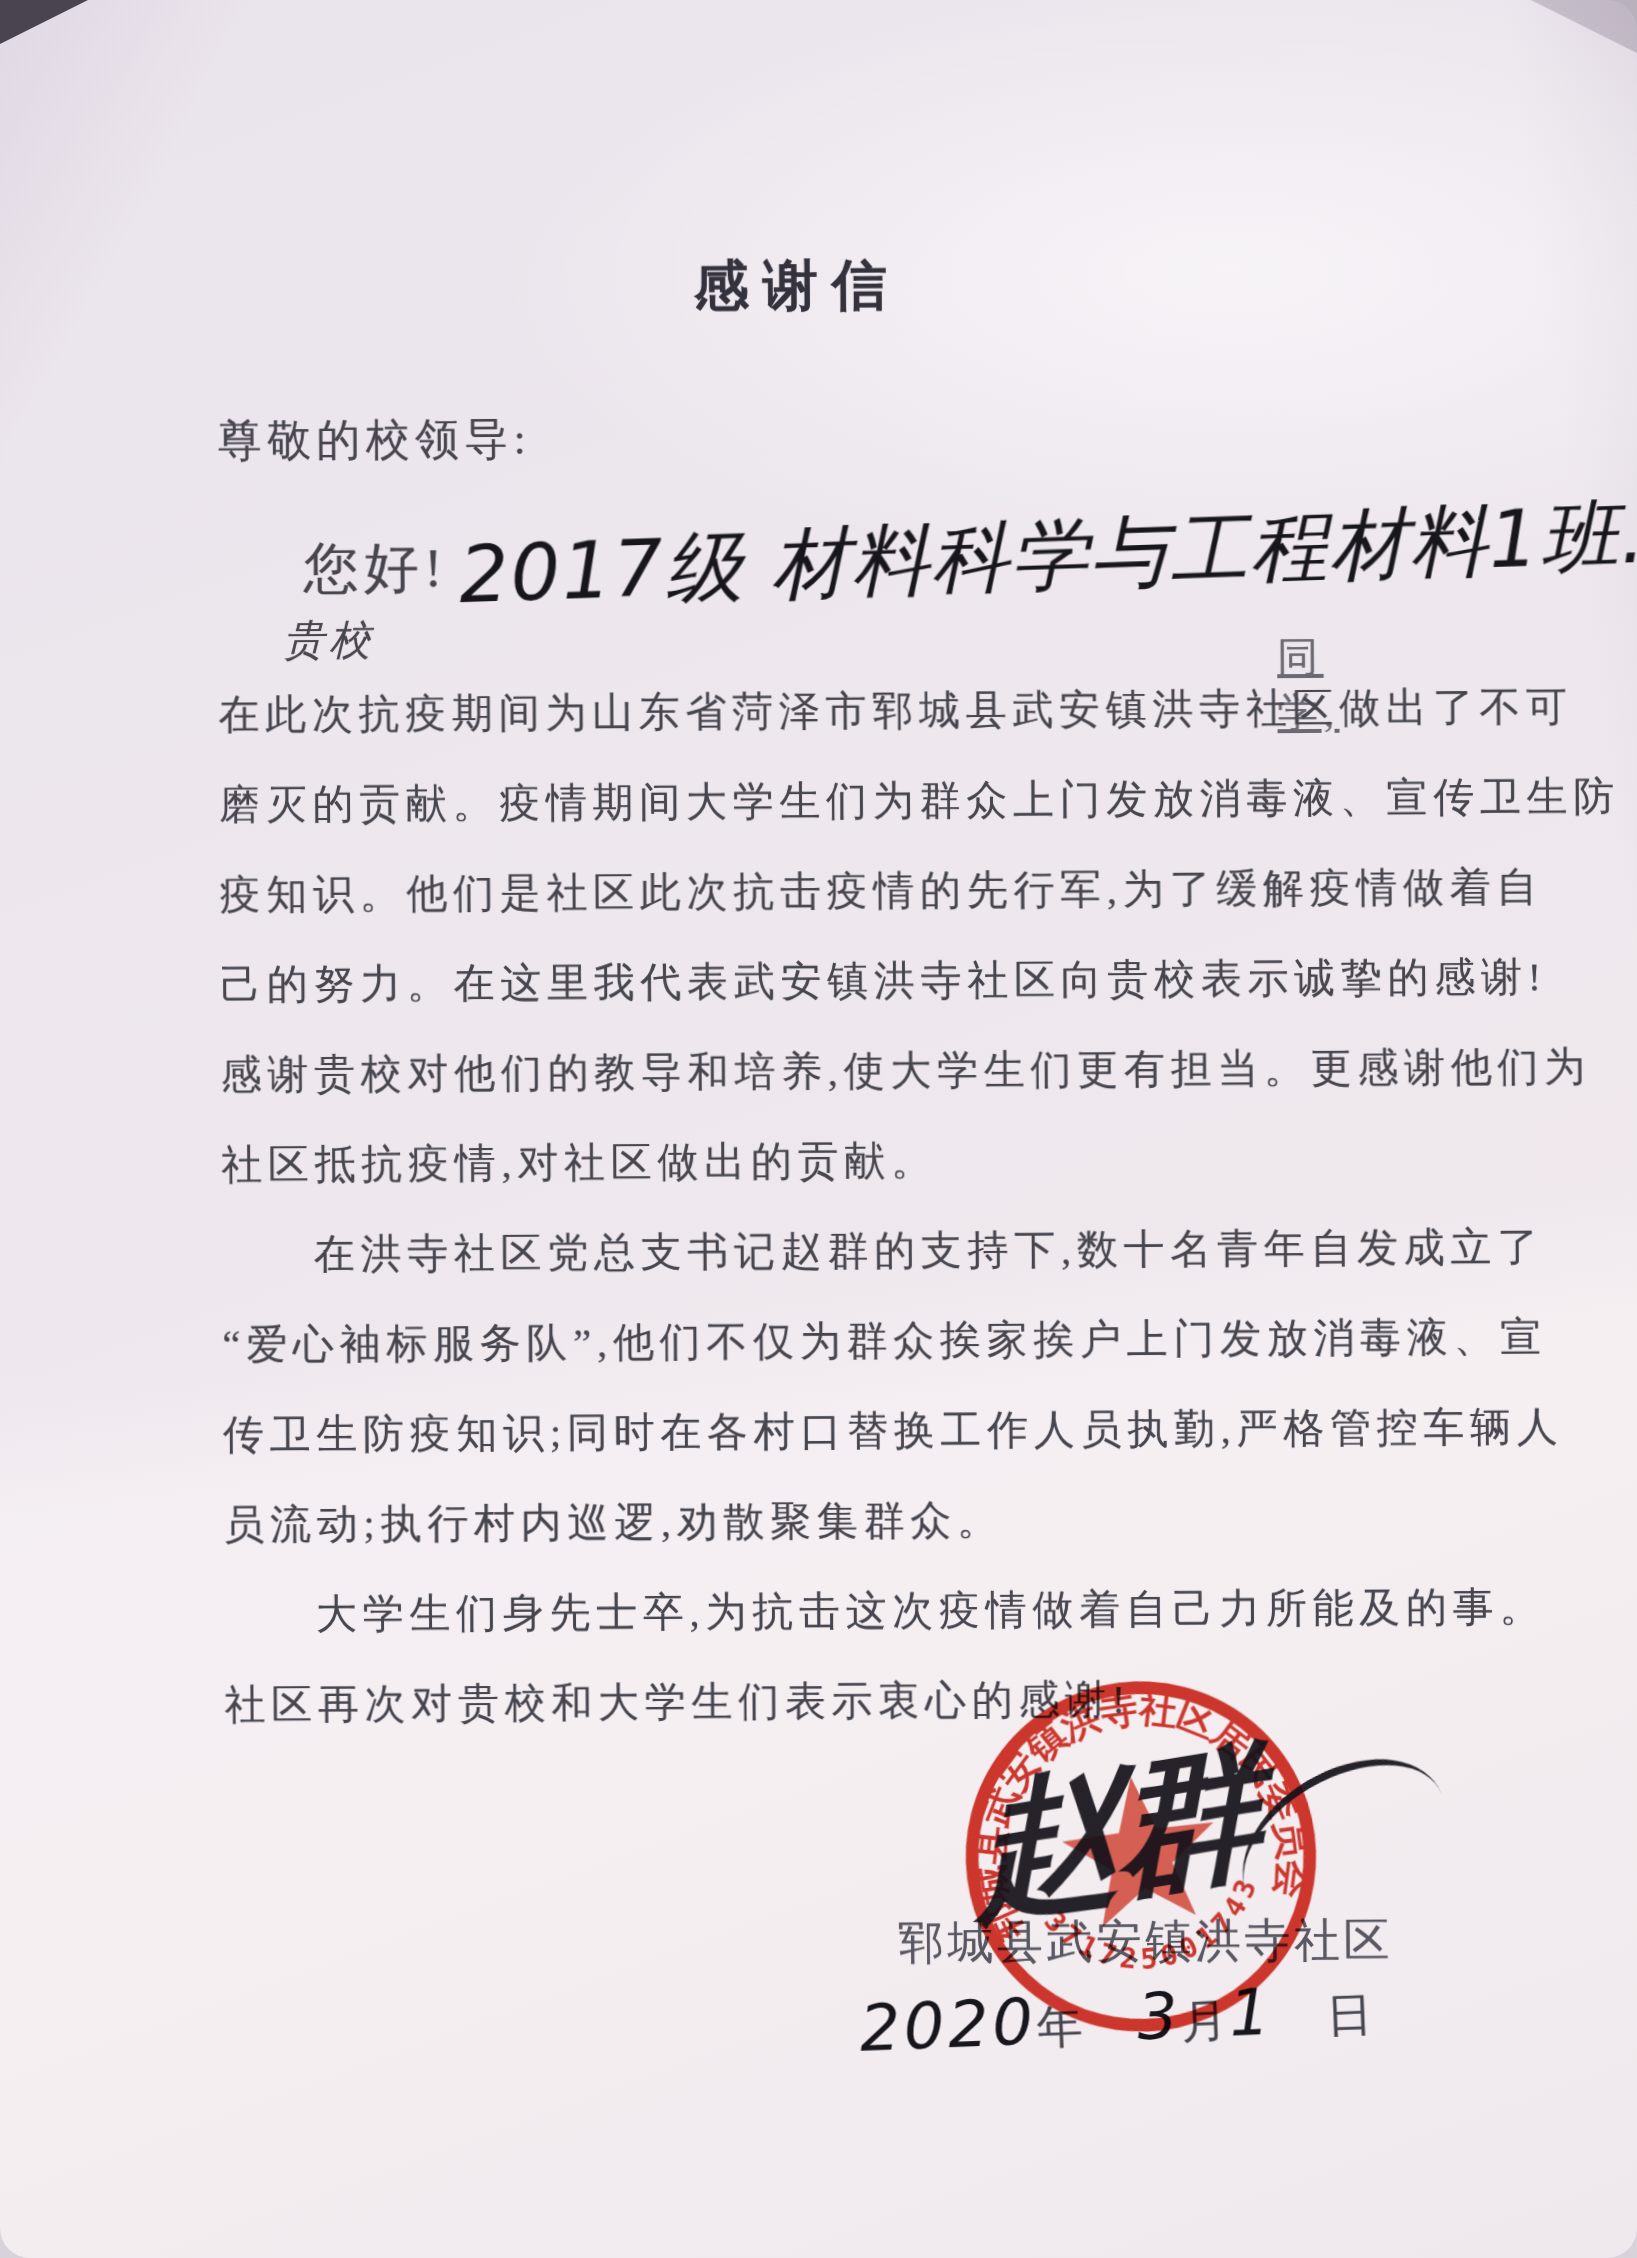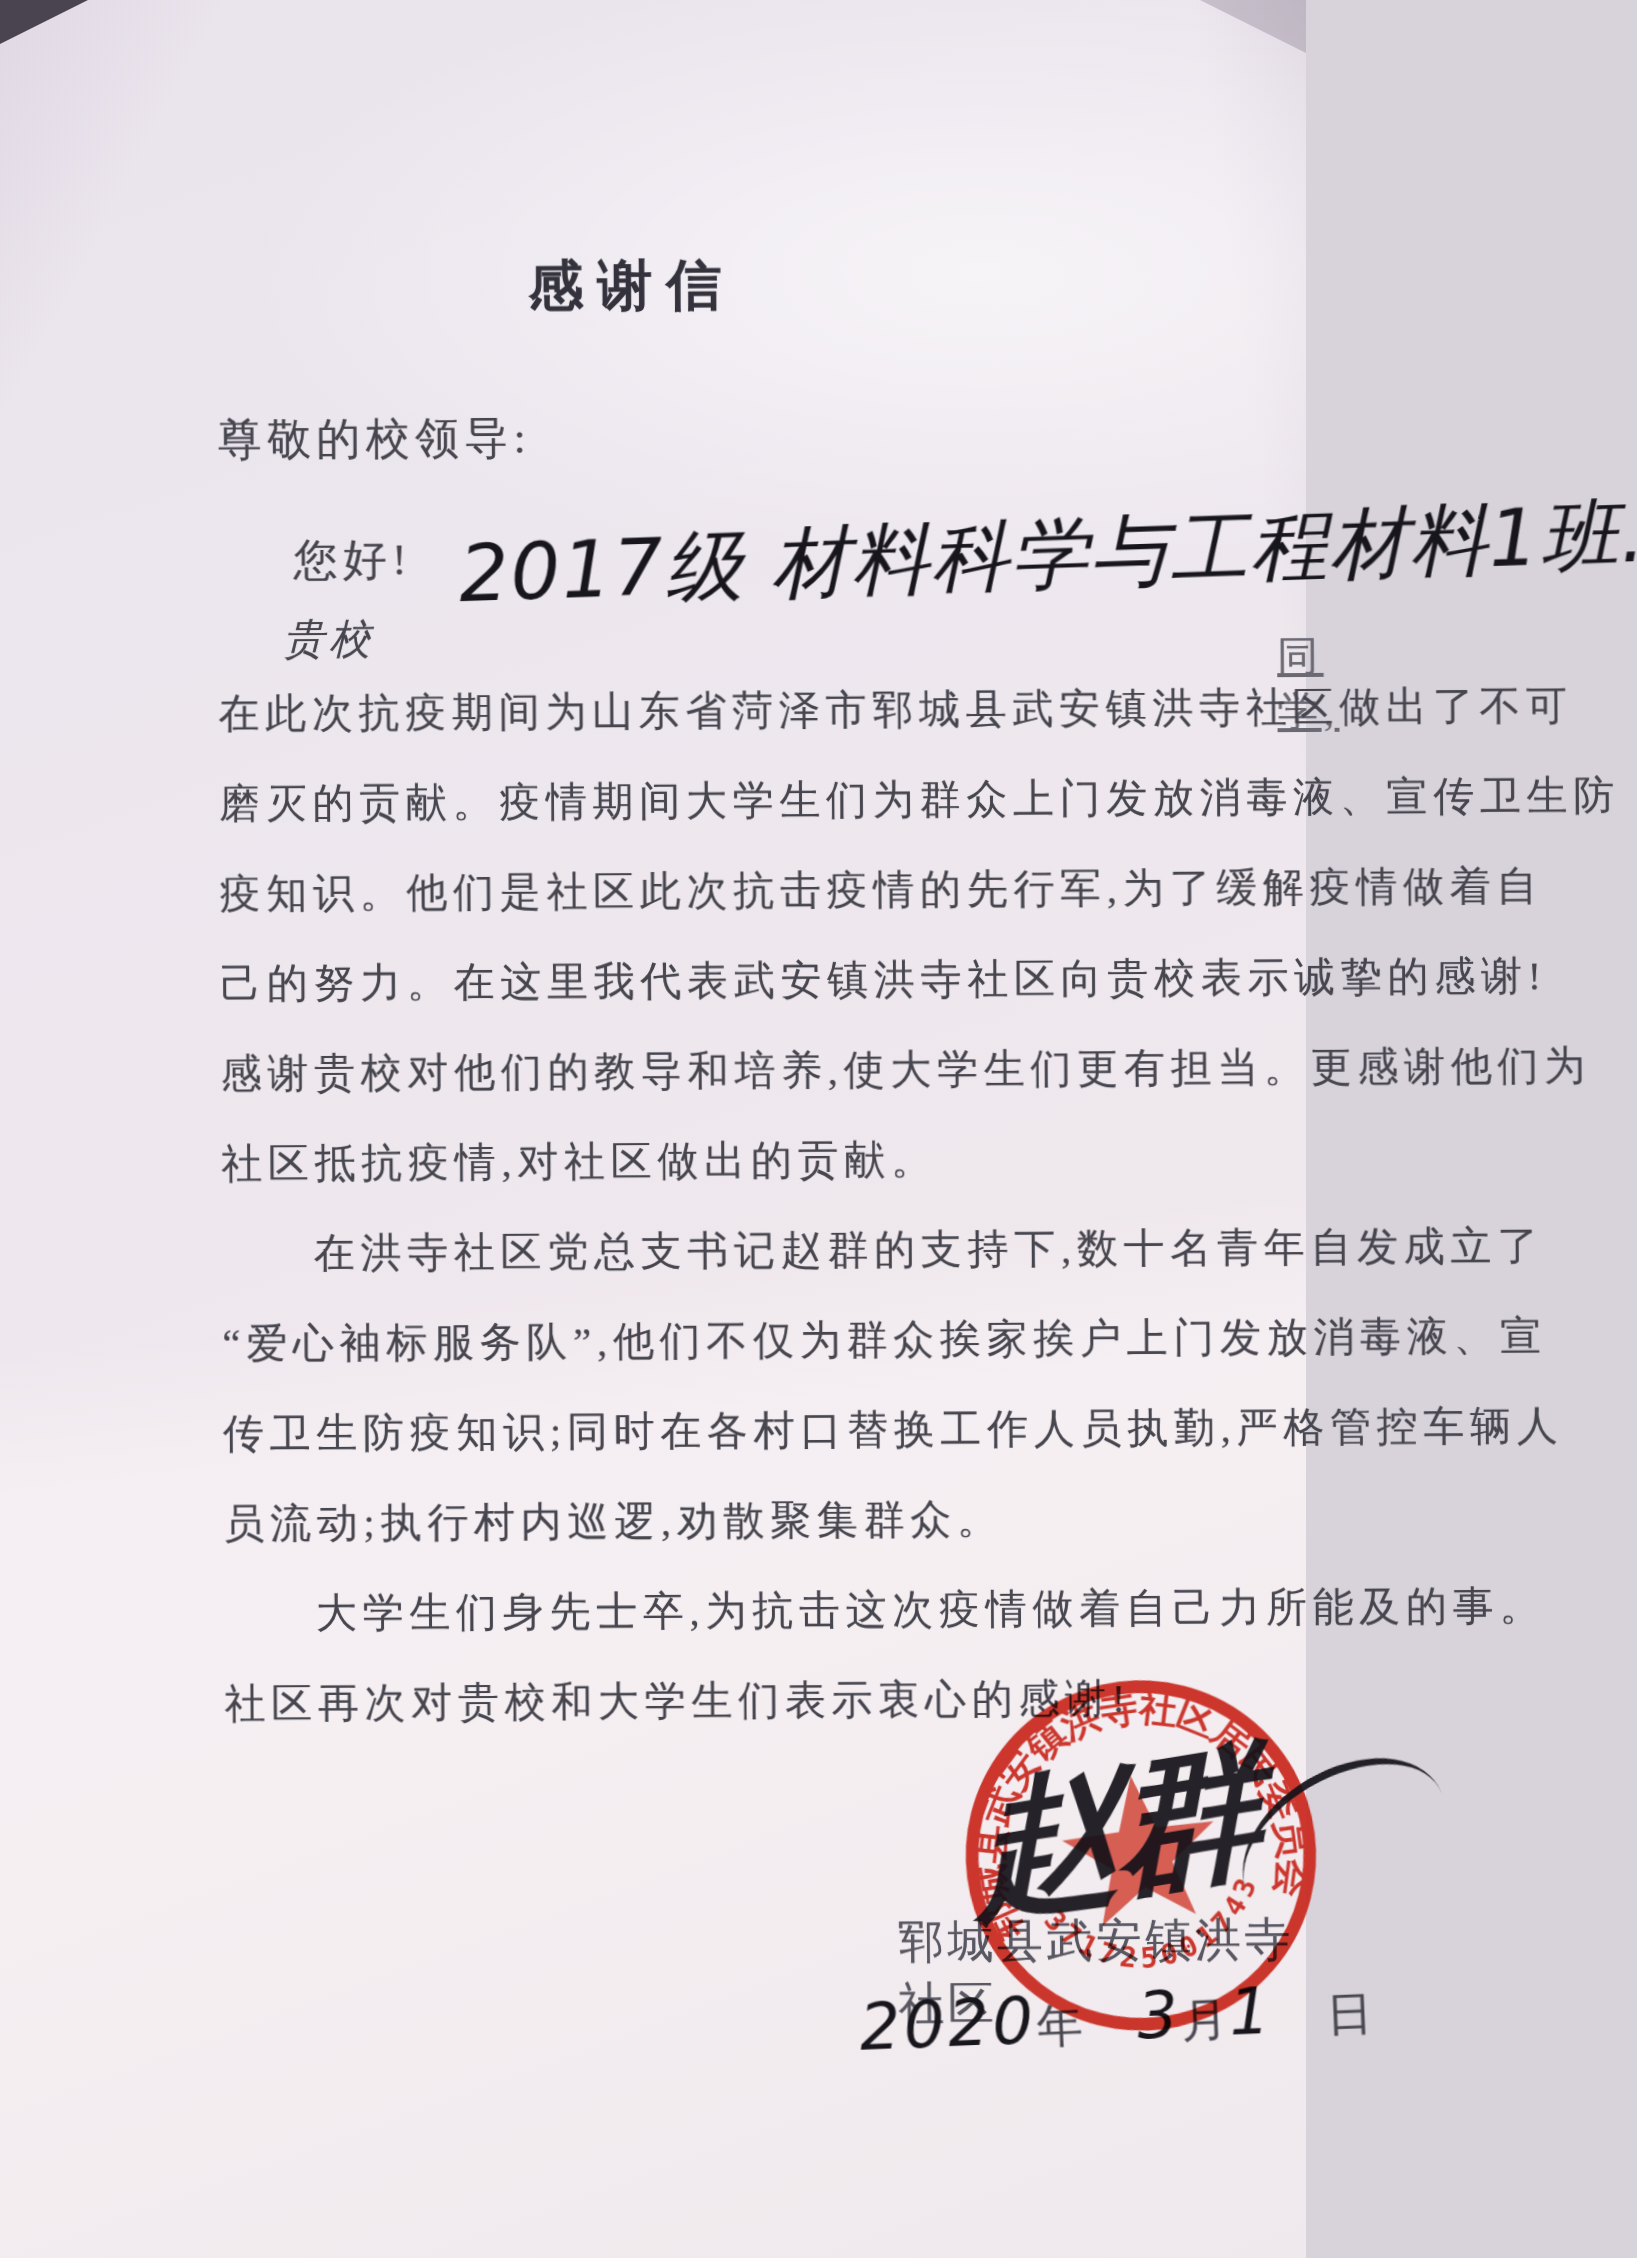--- a/index.html
+++ b/index.html
@@ -2,46 +2,47 @@
 <html lang="zh" style="font-size:14px"><head>
 <meta charset="utf-8">
 <style>
   html,body{margin:0;padding:0;}
   body{
     width:1637px;height:2258px;overflow:hidden;
     font-family:"Liberation Serif","DejaVu Serif",serif;
     background:#d8d2da;
   }
   .paper{
-    position:relative;width:1306px;height:2258px;
+    position:relative;width:1637px;height:2258px;
     background:
       radial-gradient(ellipse 1059px 441px at 75% 12%, rgba(255,255,255,.55), rgba(255,255,255,0) 70%),
       linear-gradient(118deg, rgba(140,120,150,.10) 0%, rgba(140,120,150,0) 9%),
       linear-gradient(262deg, rgba(130,110,140,.10) 0%, rgba(130,110,140,0) 7%),
       linear-gradient(173deg, rgba(150,120,140,.06) 56%, rgba(150,120,140,0) 62%),
       linear-gradient(160deg,#efeaf2 0%,#f3eef4 38%,#f5eff2 68%,#efe8ec 100%);
+    border-radius: 30px;
   }
   .corner-tl{
     position:absolute;left:0;top:0;width:88px;height:44px;
     background:#4a4350;clip-path:polygon(0 0,100% 0,0 100%);
   }
   .corner-tr{
     position:absolute;right:0;top:0;width:106px;height:53px;
     background:rgba(90,80,100,.25);clip-path:polygon(100% 0,0 0,100% 100%);
   }
   .content{position:absolute;inset:0;transform:rotate(-.35deg);}
   .title{
     position:absolute;top:249px;left:0;right:0;text-align:center;
     transform:translateX(-16px);
     font-size:55px;font-weight:700;letter-spacing:14px;color:#34323c;
     text-shadow:0 0 0.9px rgba(52,50,60,.45);
   }
   .printed{color:#47464f;text-shadow:0 0 0.9px rgba(70,69,82,.40);}
   .salutation{position:absolute;left:222px;top:408px;font-size:44px;letter-spacing:5.3px;}
-  .greeting{position:absolute;left:297px;top:529px;font-size:44px;letter-spacing:5.3px;}
+  .greeting{position:absolute;left:307px;top:529px;font-size:55px;letter-spacing:5.3px;}
   .intro-line{position:absolute;left:221px;top:598px;width:1165px;height:91px;font-size:41px;letter-spacing:5.3px;}
   .intro-prefix{position:absolute;left:65px;top:12.4px;font-style:italic;}
   .intro-suffix{position:absolute;left:1059px;top:35px;color:#6b6a74;text-decoration:underline;}
   .handwritten{
     font-family:"DejaVu Sans","Liberation Sans",sans-serif;
     font-style:italic;color:#18161d;
   }
   .hand-class{
     position:absolute;left:243px;top:-76px;width:1288px;
     font-size:78px;font-weight:500;letter-spacing:1.8px;white-space:nowrap;

